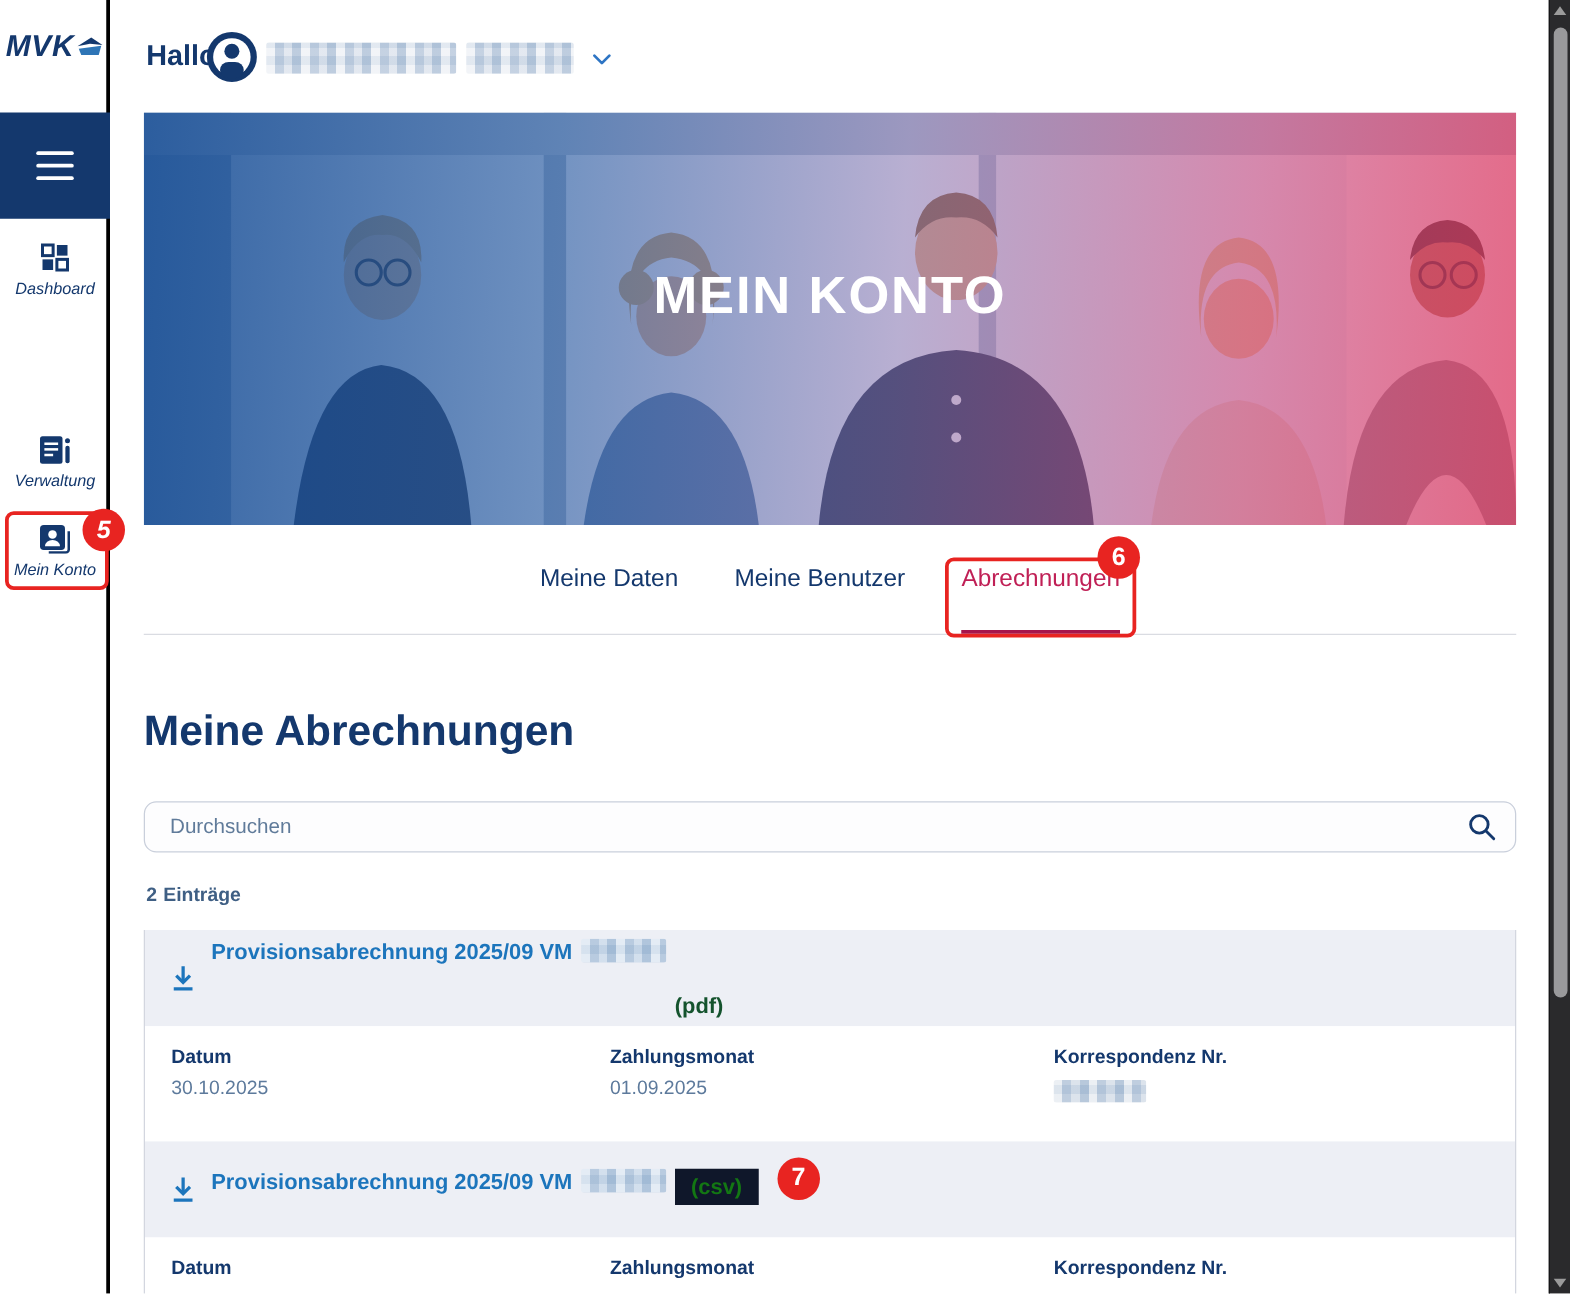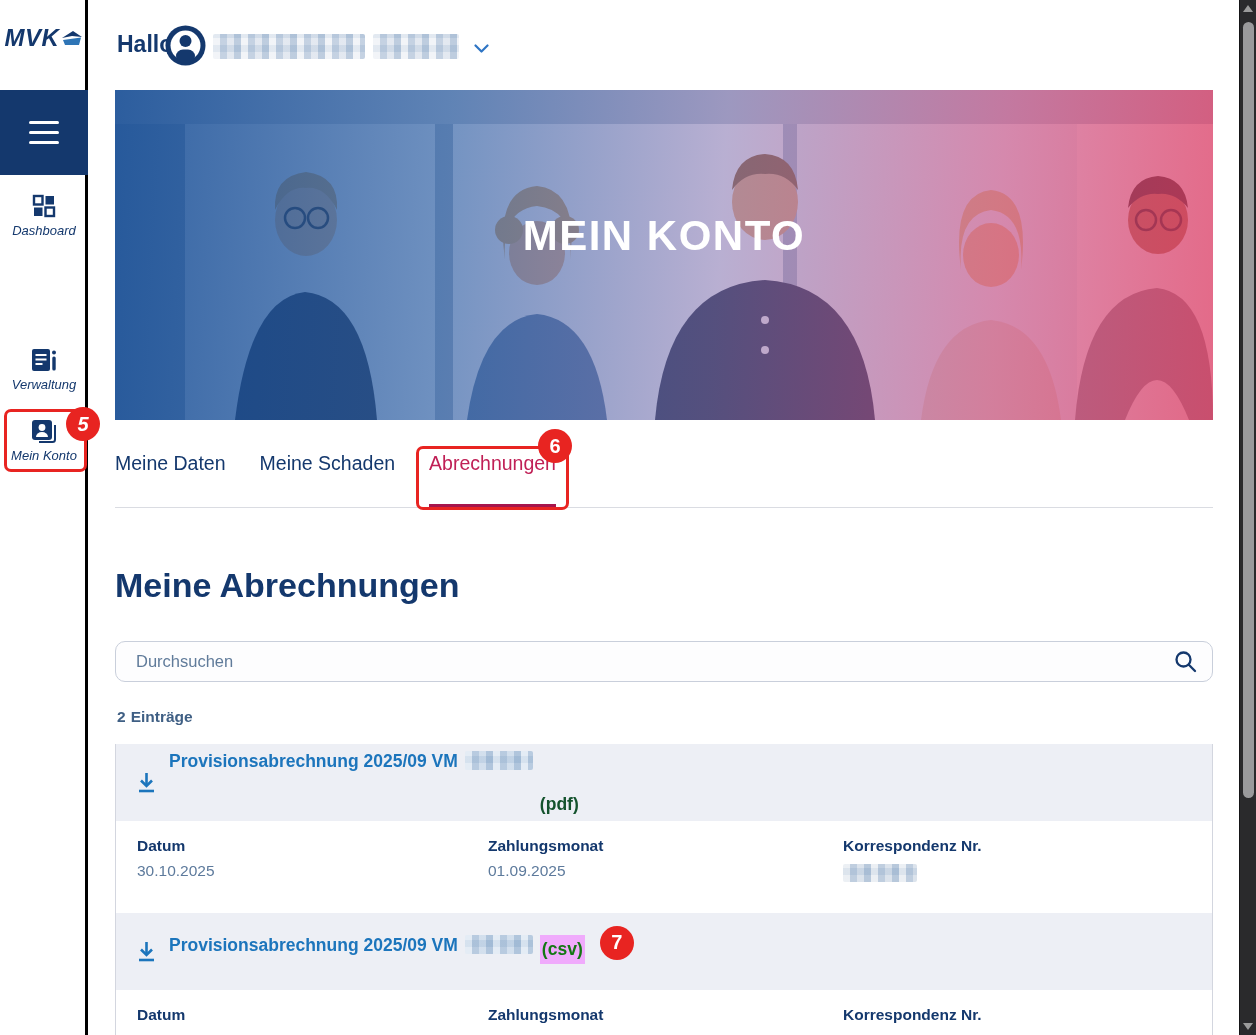--- a/index.html
+++ b/index.html
@@ -47,41 +47,41 @@
 
   
   .hero { position:absolute; left:115px; top:90px; width:1098px; height:330px; overflow:hidden; }
   .hero svg.scene { position:absolute; left:0; top:0; }
   .hero .overlay { position:absolute; inset:0;
     background:linear-gradient(93deg, rgba(18,74,148,.84) 0%, rgba(43,92,163,.62) 30%, rgba(128,100,168,.45) 55%, rgba(206,68,124,.58) 80%, rgba(224,54,94,.72) 100%); }
   .hero-title { position:absolute; width:100%; top:122px; text-align:center; color:#fff; font-size:42px; font-weight:bold; letter-spacing:1.5px; }
 
   
   .tabs-wrap { position:absolute; left:115px; top:440px; width:1098px; height:68px; border-bottom:1px solid #dadce2; }
-  .tabs-row { display:flex; gap:34px; height:100%; }
+  .tabs-row { display:flex; justify-content:center; gap:45px; height:100%; }
   .tab { font-size:19.5px; color:#14386d; padding-top:12px; height:100%; cursor:pointer; position:relative; }
   .tab.active { color:#c02056; border-bottom:3px solid #a6154c; }
   .anno-tab { left:-13px; right:-13px; top:6px; height:64px; }
   .badge-6 { position:absolute; right:-6px; top:-20px; }
 
   
   .heading { position:absolute; left:115px; top:566px; font-size:34px; font-weight:bold; color:#14386d; }
   .search-wrap { position:absolute; left:115px; top:641px; width:1098px; height:41px; }
   .search-wrap input { width:100%; height:100%; border:1px solid #c9cfdb; border-radius:10px; background:#fdfdfe; padding:0 48px 0 20px; font-size:16.5px; color:#14386d; font-family:"Liberation Sans",sans-serif; outline:none; }
   .search-wrap input::placeholder { color:#607b9a; opacity:1; }
   .search-icon { position:absolute; right:16px; top:9px; cursor:pointer; }
   .entries { position:absolute; left:117px; top:708px; font-size:15.5px; color:#3f5f84;font-weight:bold; }
   .entries span { margin-right:5px; }
 
   .list { position:absolute; left:115px; top:744px; width:1098px; border-left:1px solid #d3d6df; border-right:1px solid #d3d6df; }
   .band { height:77px; background:#edeff5; display:flex; align-items:center; padding-left:21px; gap:13px; cursor:pointer; }
   .band .title { font-size:17.5px; font-weight:bold; color:#1c75bc; display:flex; align-items:flex-start; gap:7px; }
   .title-blur { display:inline-block; width:68px; height:19px; }
   .ft-pdf { color:#14532d;margin-top:43px; }
-  .ft-csv { background:#f0abfc; color:#137713; padding:4px 2px; }
+  .ft-csv { background:#0f172a; color:#137713; padding:4px 13px; }
   .badge-7 { display:inline-flex; position:relative; top:-9px; margin-left:8px; }
   .detail { background:#fff; position:relative; height:92px; }
   .detail-2 { height:45px; }
   .col { position:absolute; top:16px; font-size:15.5px; }
   .col .lab { font-weight:bold; color:#14386d; }
   .col .val { margin-top:7px; color:#5d7a9c; }
   .col-1 { left:21px; } .col-2 { left:372px; } .col-3 { left:727px; }
   .kor-blur { width:74px; height:18px; margin-top:9px; }
 </style>
 </head>
@@ -207,21 +207,21 @@
       <circle cx="1031" cy="130" r="10" fill="none" stroke="#2e2e2e" stroke-width="2.5"></circle>
       <circle cx="1056" cy="130" r="10" fill="none" stroke="#2e2e2e" stroke-width="2.5"></circle>
     </svg>
     <div class="overlay"></div>
     <div class="hero-title">MEIN KONTO</div>
   </div>
 
   <div class="tabs-wrap">
     <div class="tabs-row">
       <div class="tab">Meine Daten</div>
-      <div class="tab">Meine Schaden</div>
+      <div class="tab">Meine Benutzer</div>
       <div class="tab active">
         <span>Abrechnungen</span>
         <div class="anno-box anno-tab">
           <div class="badge badge-6">6</div>
         </div>
       </div>
     </div>
   </div>
 
   <h1 class="heading">Meine Abrechnungen</h1>

